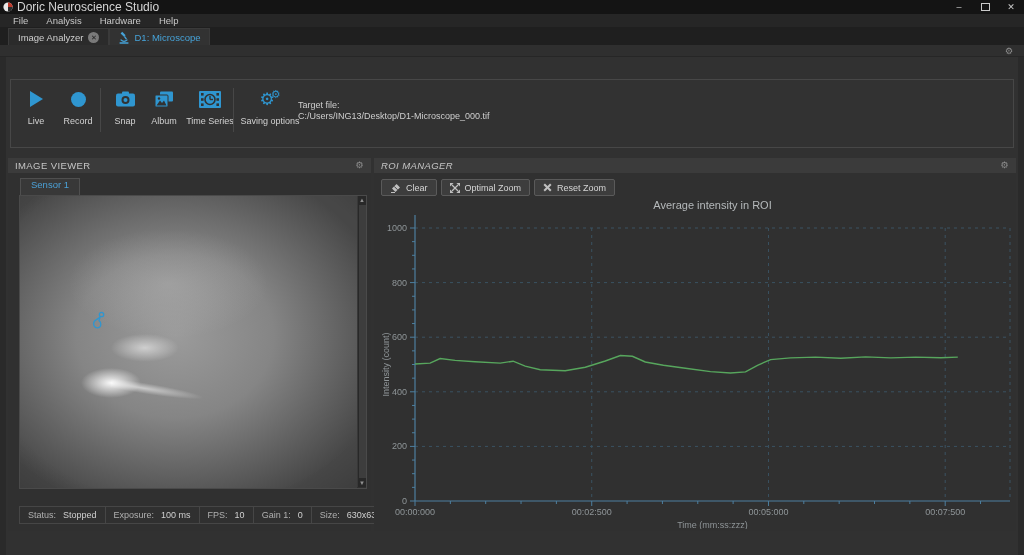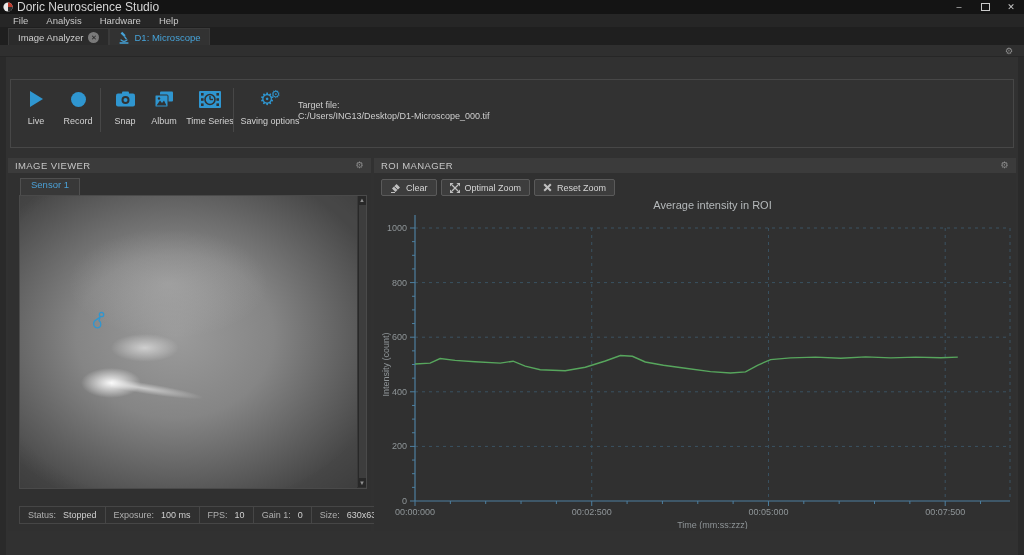--- a/index.html
+++ b/index.html
@@ -256,21 +256,21 @@
     <div class="status-cell">
       <span class="sl">Size:</span>
         <span class="sv">630x630</span>
     </div>
     <div class="status-cell">
       <span class="sl">Bin:</span>
         <span class="sv">No</span>
     </div>
   </div>
 
-  <div class="abs panel-header" style="left:374px;top:158px;width:642px;">
+  <div class="abs panel-header" style="left:374px;top:158px;width:642px;font-style:italic;">
     <span>ROI MANAGER</span>
     <span class="gear">⚙</span>
   </div>
   <div class="abs panel-body" style="left:374px;top:173px;width:642px;height:358px;"></div>
 
   <div class="abs roi-buttons">
     <div class="btn">
       <svg width="11" height="11" viewBox="0 0 11 11">
         <path d="M2,6.6 L6.6,2 L10,5.4 L5.4,10 Z" fill="#c0c0c0"></path>
         <line x1="4.2" y1="4.4" x2="7.6" y2="7.8" stroke="#3d3d3d" stroke-width="1"></line>

